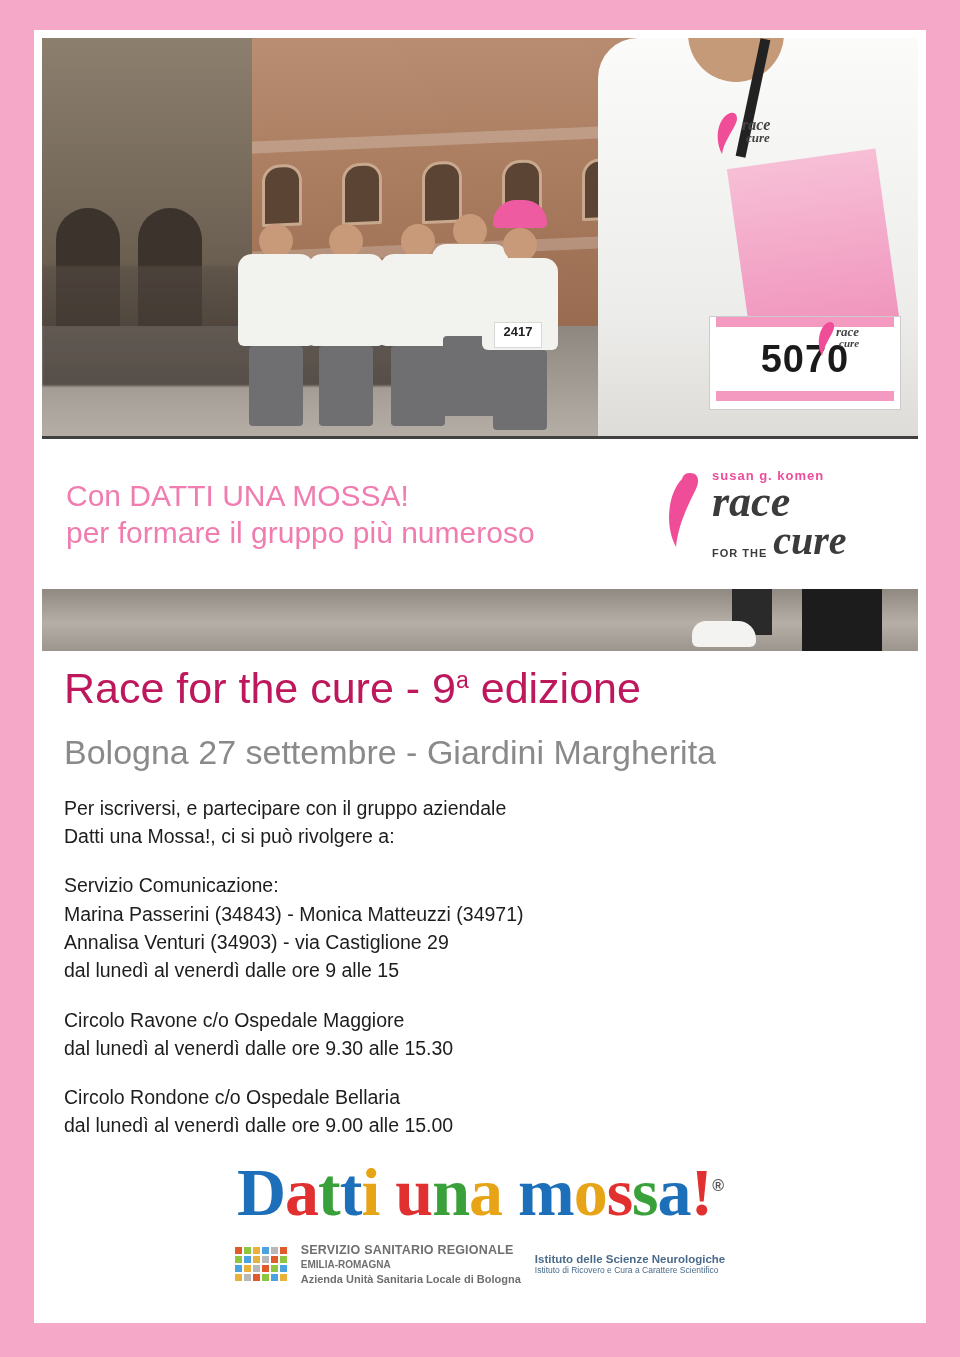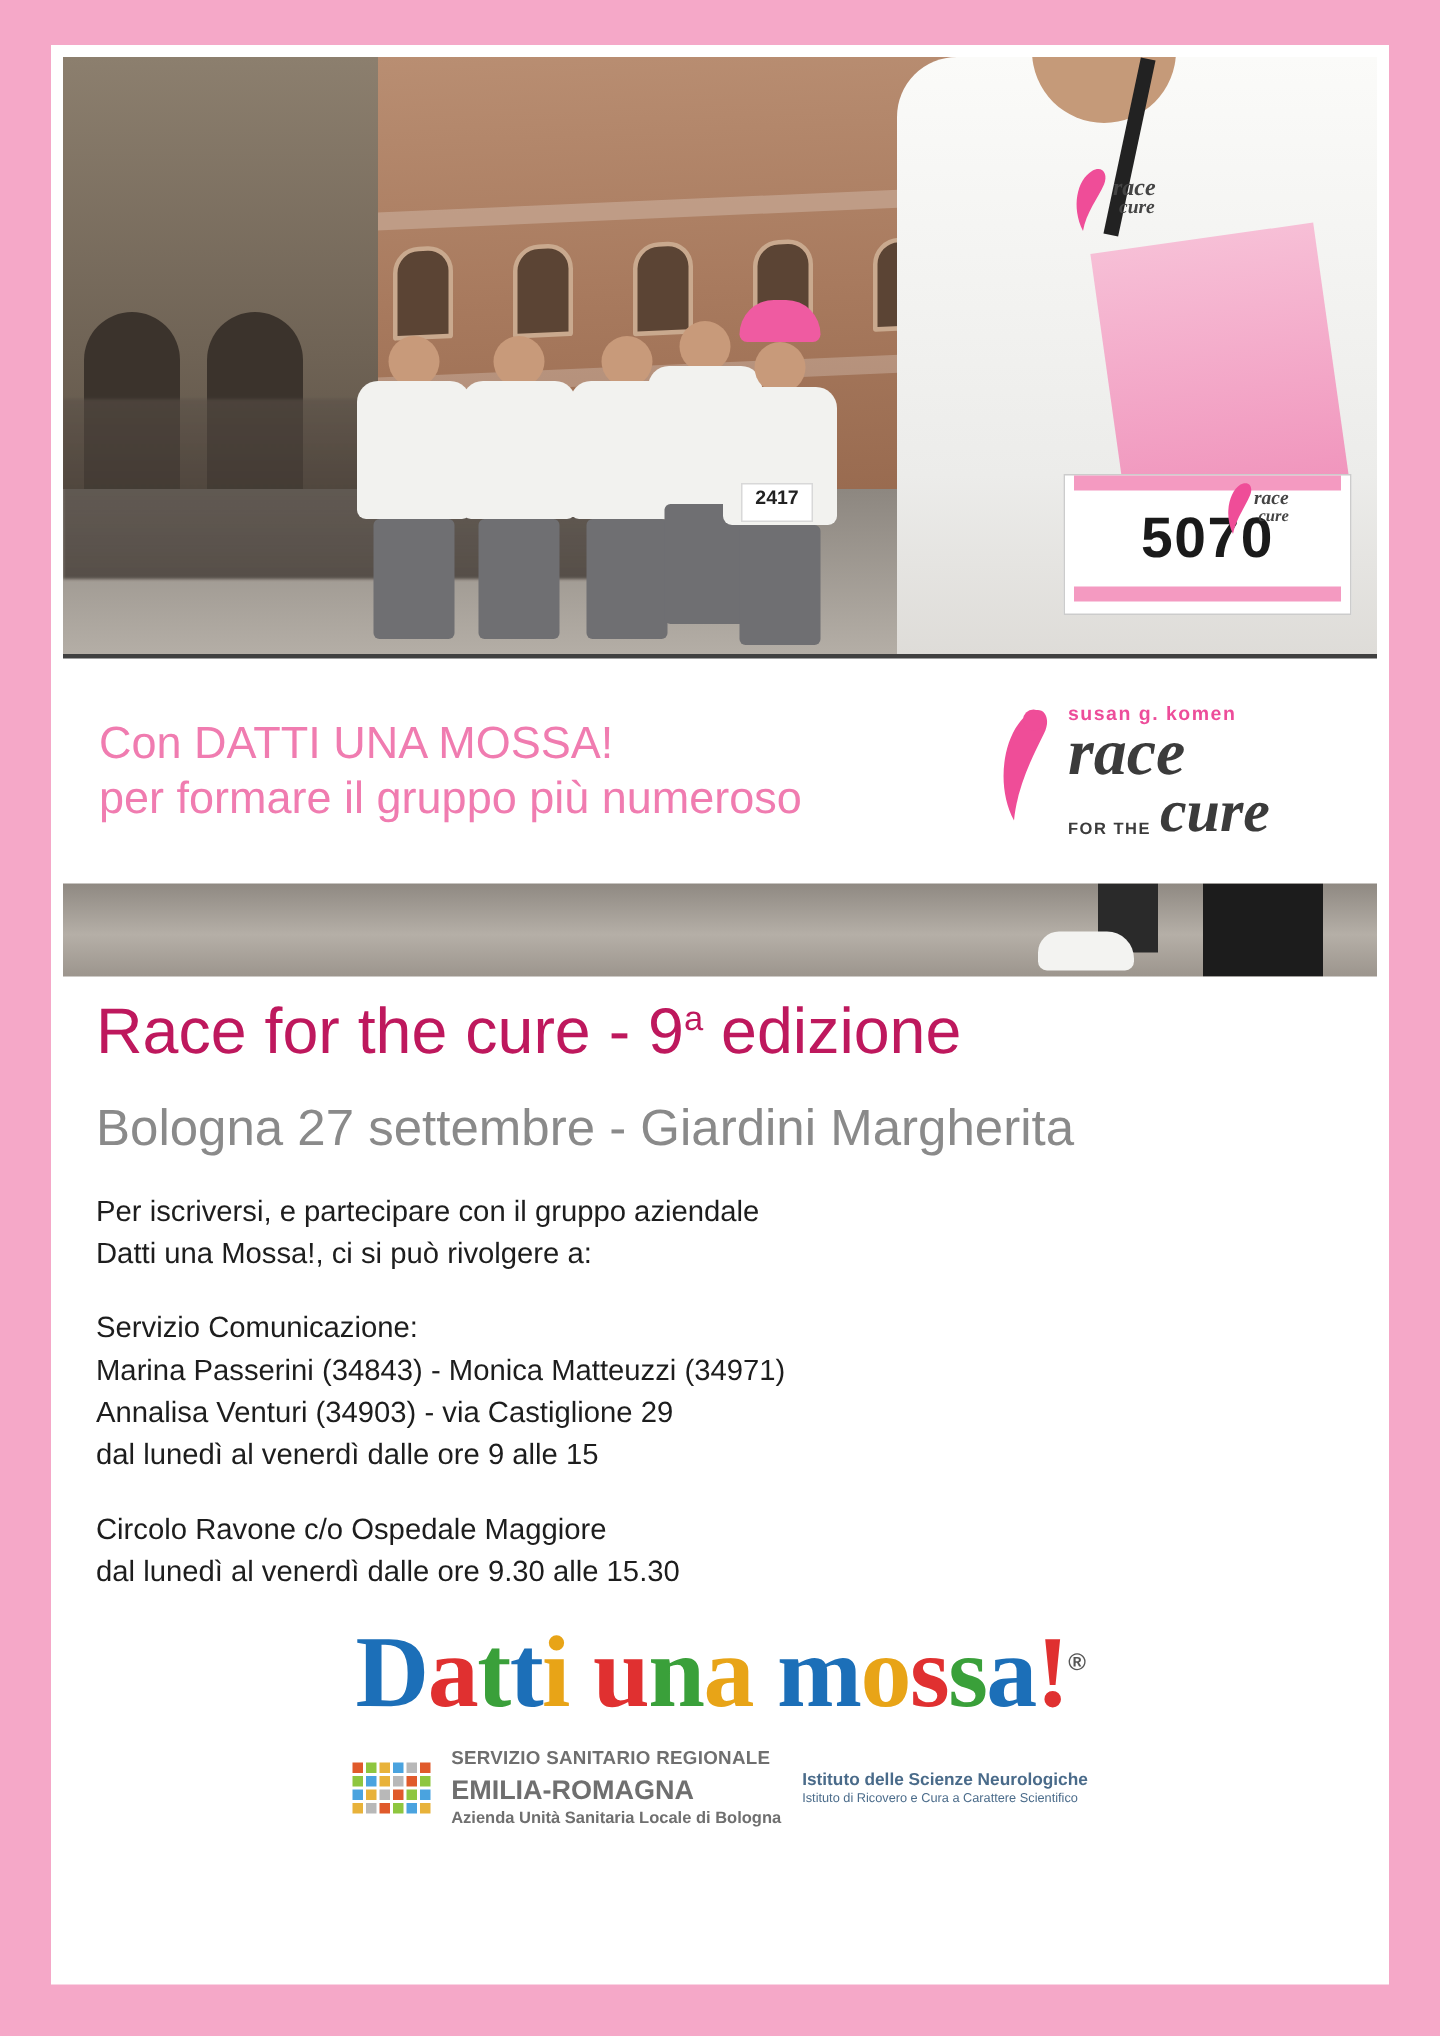--- a/index.html
+++ b/index.html
@@ -281,21 +281,21 @@
     display: grid;
     grid-template-columns: repeat(6, 7px);
     grid-auto-rows: 7px;
     gap: 2px;
   }
   .dots i { display: block; width: 7px; height: 7px; }
   .ssr {
     line-height: 1.35;
   }
   .ssr .l1 { font-size: 12.5px; color: #6f6f6f; font-weight: bold; letter-spacing: 0.2px; }
-  .ssr .l2 { font-size: 18px; color: #6f6f6f; font-weight: bold; }
+  .ssr .l2 { font-size: 10px; color: #6f6f6f; font-weight: bold; }
   .ssr .l3 { font-size: 11px; color: #6f6f6f; font-weight: bold; }
   .irccs .l1 { font-size: 11.5px; color: #4a6b8a; font-weight: bold; }
   .irccs .l2 { font-size: 8.5px; color: #4a6b8a; }
 </style>
 </head>
 <body>
 
 <div class="poster">
   <div class="poster-inner">
 
@@ -420,20 +420,22 @@
 
       <div class="body">
         <p style="white-space:pre-line;">Per iscriversi, e partecipare con il gruppo aziendale
 Datti una Mossa!, ci si può rivolgere a:</p>
         <p style="white-space:pre-line;">Servizio Comunicazione:
 Marina Passerini (34843) - Monica Matteuzzi (34971)
 Annalisa Venturi (34903)  - via Castiglione 29
 dal lunedì al venerdì dalle ore 9 alle 15</p>
         <p style="white-space:pre-line;">Circolo Ravone c/o Ospedale Maggiore
 dal lunedì al venerdì dalle ore 9.30 alle 15.30</p>
+        <p style="white-space:pre-line;">Circolo Rondone c/o Ospedale Bellaria
+dal lunedì al venerdì dalle ore 9.00 alle 15.00</p>
       </div>
 
       <div class="dum">
         <span id="dum-letters"><span style="color: rgb(28, 111, 184);">D</span><span style="color: rgb(224, 48, 48);">a</span><span style="color: rgb(58, 160, 58);">t</span><span style="color: rgb(28, 111, 184);">t</span><span style="color: rgb(232, 164, 23);">i</span><span style="color: rgb(0, 0, 0);">&nbsp;</span><span style="color: rgb(224, 48, 48);">u</span><span style="color: rgb(58, 160, 58);">n</span><span style="color: rgb(232, 164, 23);">a</span><span style="color: rgb(0, 0, 0);">&nbsp;</span><span style="color: rgb(28, 111, 184);">m</span><span style="color: rgb(232, 164, 23);">o</span><span style="color: rgb(224, 48, 48);">s</span><span style="color: rgb(58, 160, 58);">s</span><span style="color: rgb(28, 111, 184);">a</span><span style="color: rgb(224, 48, 48);">!</span></span><span class="reg">®</span>
       </div>
 
       <div class="footer">
         <div class="dots">
           <i style="background:#e05a2b"></i>
             <i style="background:#8ec63f"></i>

